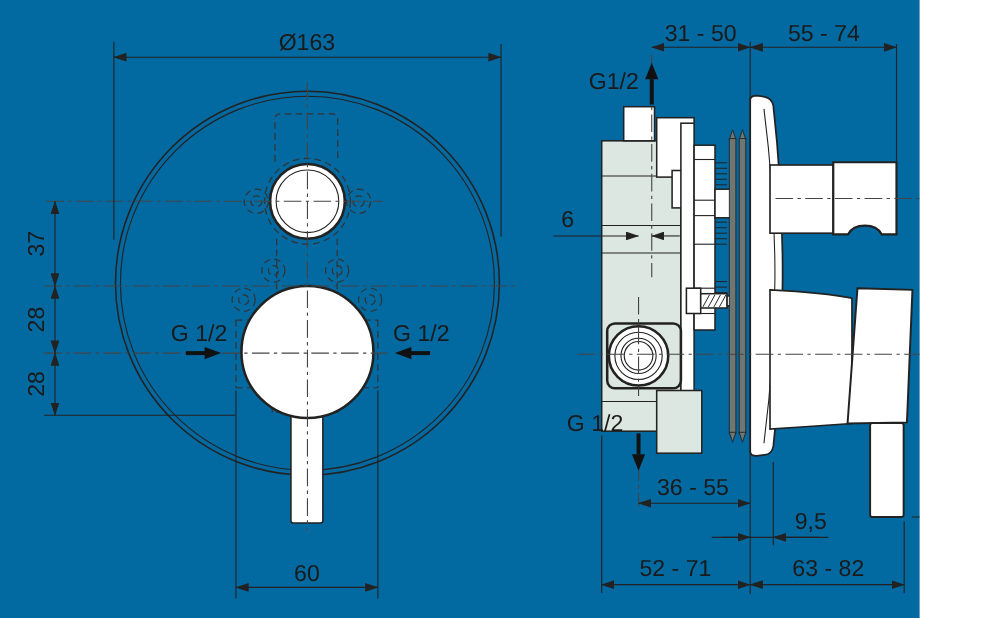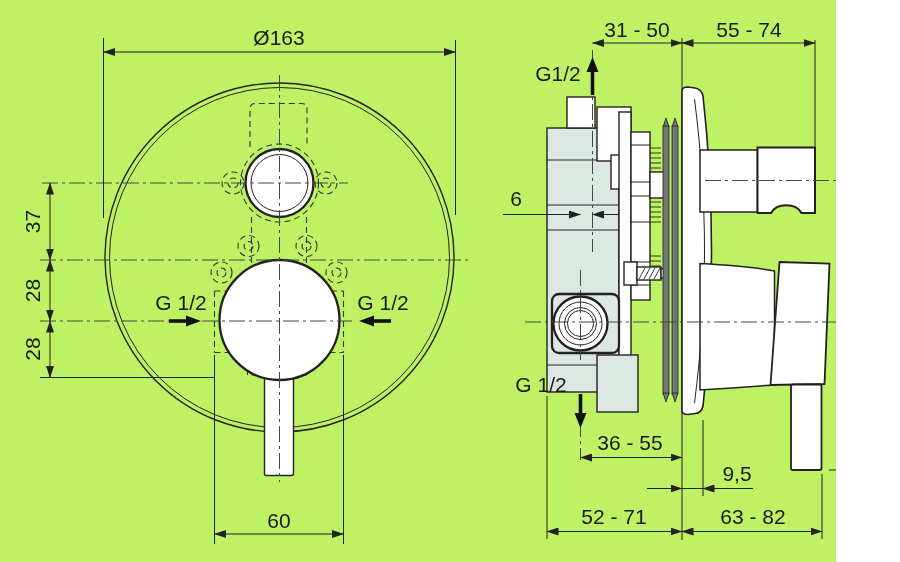--- a/index.html
+++ b/index.html
@@ -1,16 +1,16 @@
 <!DOCTYPE html>
 <html><head>
 <meta charset="utf-8">
 <style>
   html,body{margin:0;padding:0;background:#ffffff;}
-  .stage{position:relative;width:836px;height:562px;background:#bef264;overflow:hidden;
+  .stage{position:relative;width:836px;height:562px;background:#0369a1;overflow:hidden;
          font-family:"Liberation Sans", sans-serif;}
   svg{position:absolute;left:0;top:0;}
   text{fill:#1a1a1a;font-family:"Liberation Sans", sans-serif;font-size:21px;}
   .ln      {stroke:#222222;stroke-width:1.4;fill:none;}
   .thin    {stroke:#222222;stroke-width:1;fill:none;}
   .bold    {stroke:#222222;stroke-width:2.3;fill:none;}
   .boldw   {stroke:#222222;stroke-width:2.3;fill:#ffffff;}
   .white   {stroke:#222222;stroke-width:1.4;fill:#ffffff;}
   .lite    {stroke:#222222;stroke-width:1.4;fill:#dce7e1;}
   .cl      {stroke:#444444;stroke-width:1;fill:none;stroke-dasharray:16 4 3 4;}

